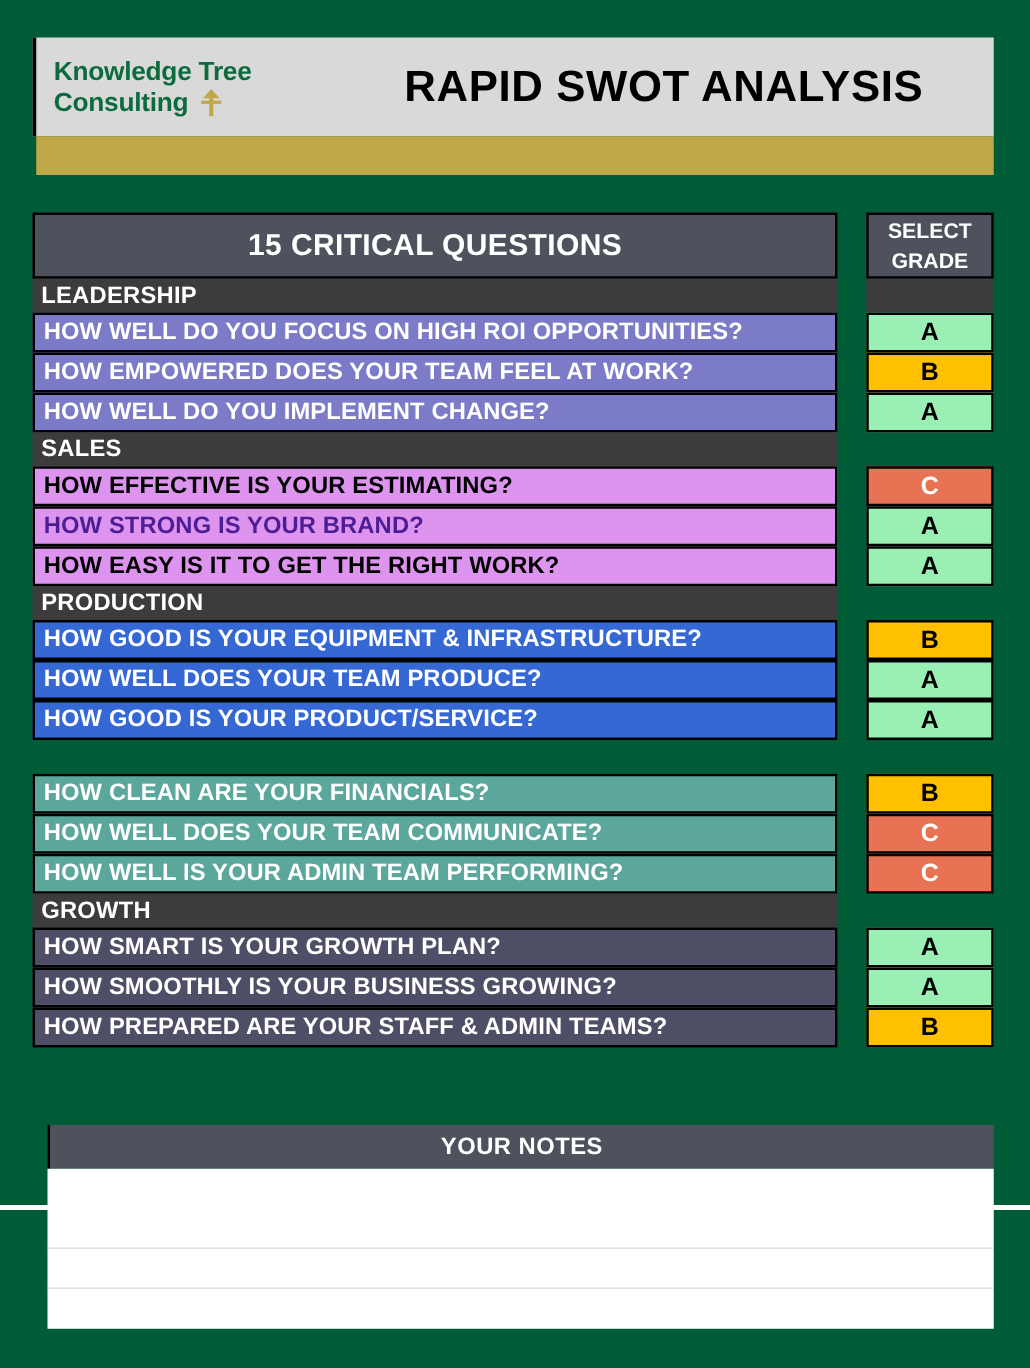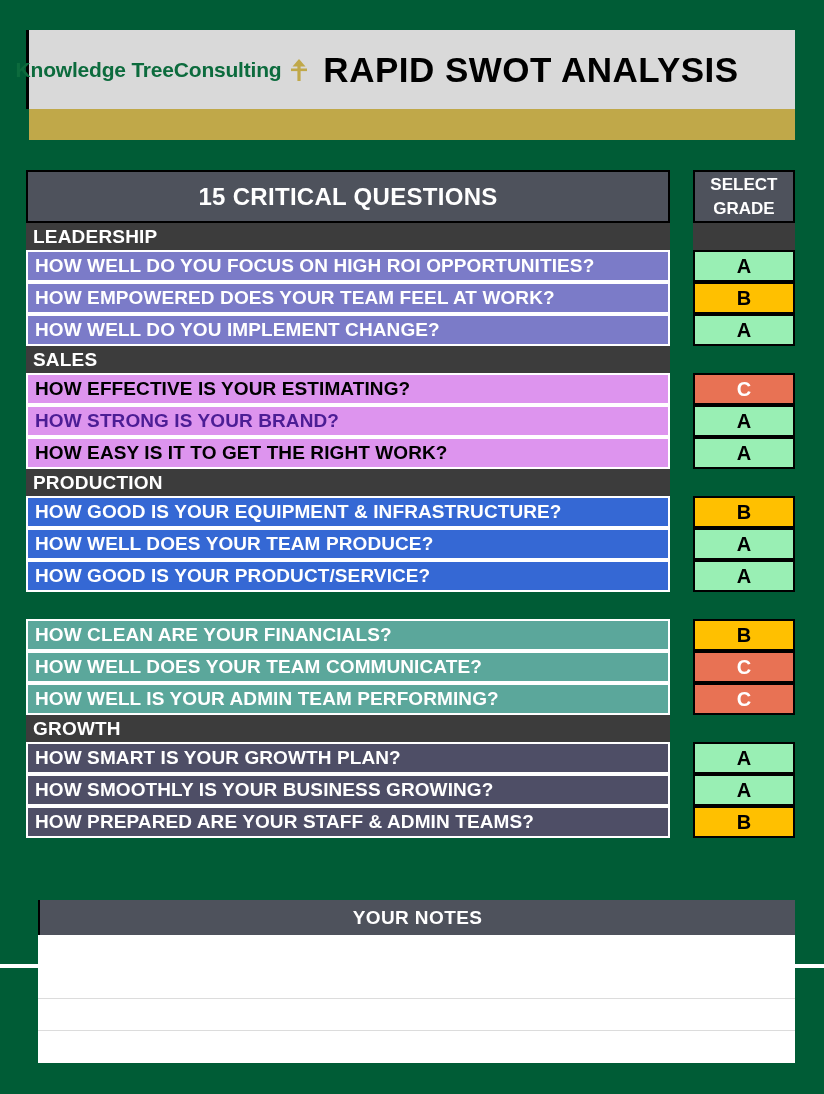--- a/index.html
+++ b/index.html
@@ -28,21 +28,21 @@
   .header-bar {
     display: flex;
     align-items: stretch;
     height: 79px;
     background: #d9d9d9;
     border-left: 3px solid #000000;
   }
   .logo-cell {
     width: 254px;
     display: flex;
-    flex-direction: row;
+    flex-direction: column;
     justify-content: center;
     padding-left: 14px;
   }
   .logo-line {
     display: flex;
     align-items: center;
     color: #0c6b3d;
     font-weight: bold;
     font-size: 21px;
     line-height: 25px;
@@ -130,21 +130,21 @@
     letter-spacing: 0.2px;
   }
   .sec-grade {
     height: 27px;
     background: transparent;
   }
   .sec-grade.filled { background: #3c3c3c; }
 
   .q {
     height: 32px;
-    border: 2px solid #ffffff;
+    border: 2px solid #000000;
     font-size: 19px;
     font-weight: bold;
     display: flex;
     align-items: center;
     padding-left: 7px;
     letter-spacing: 0.1px;
     white-space: nowrap;
     overflow: hidden;
   }
   .g {

